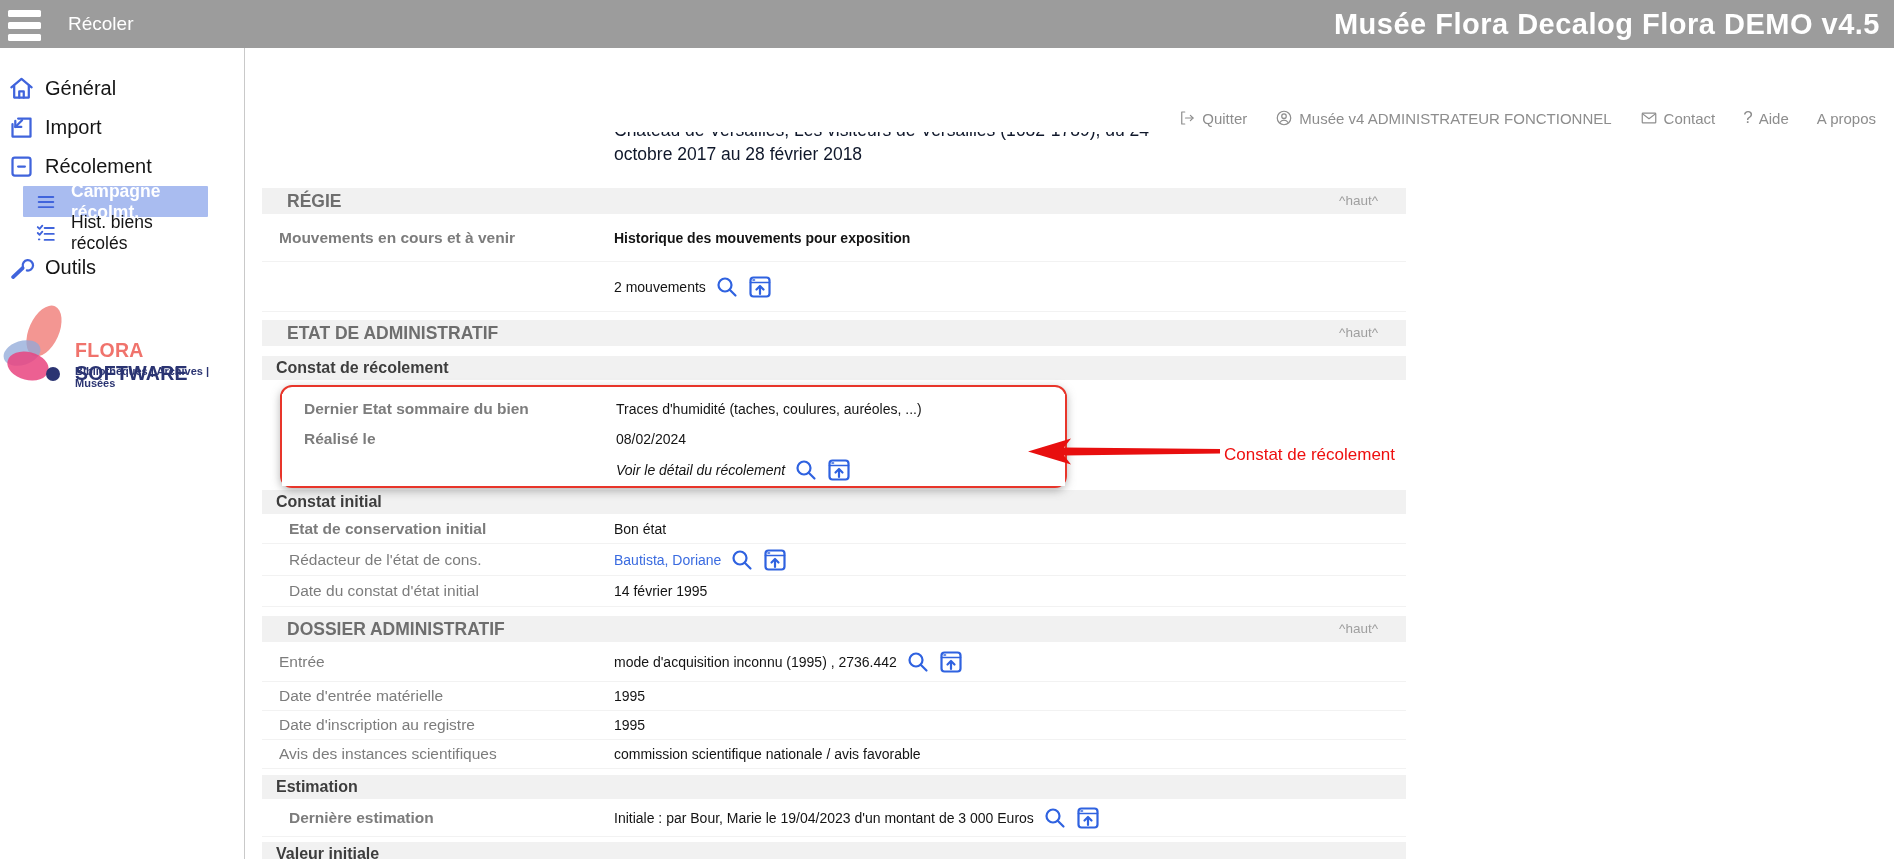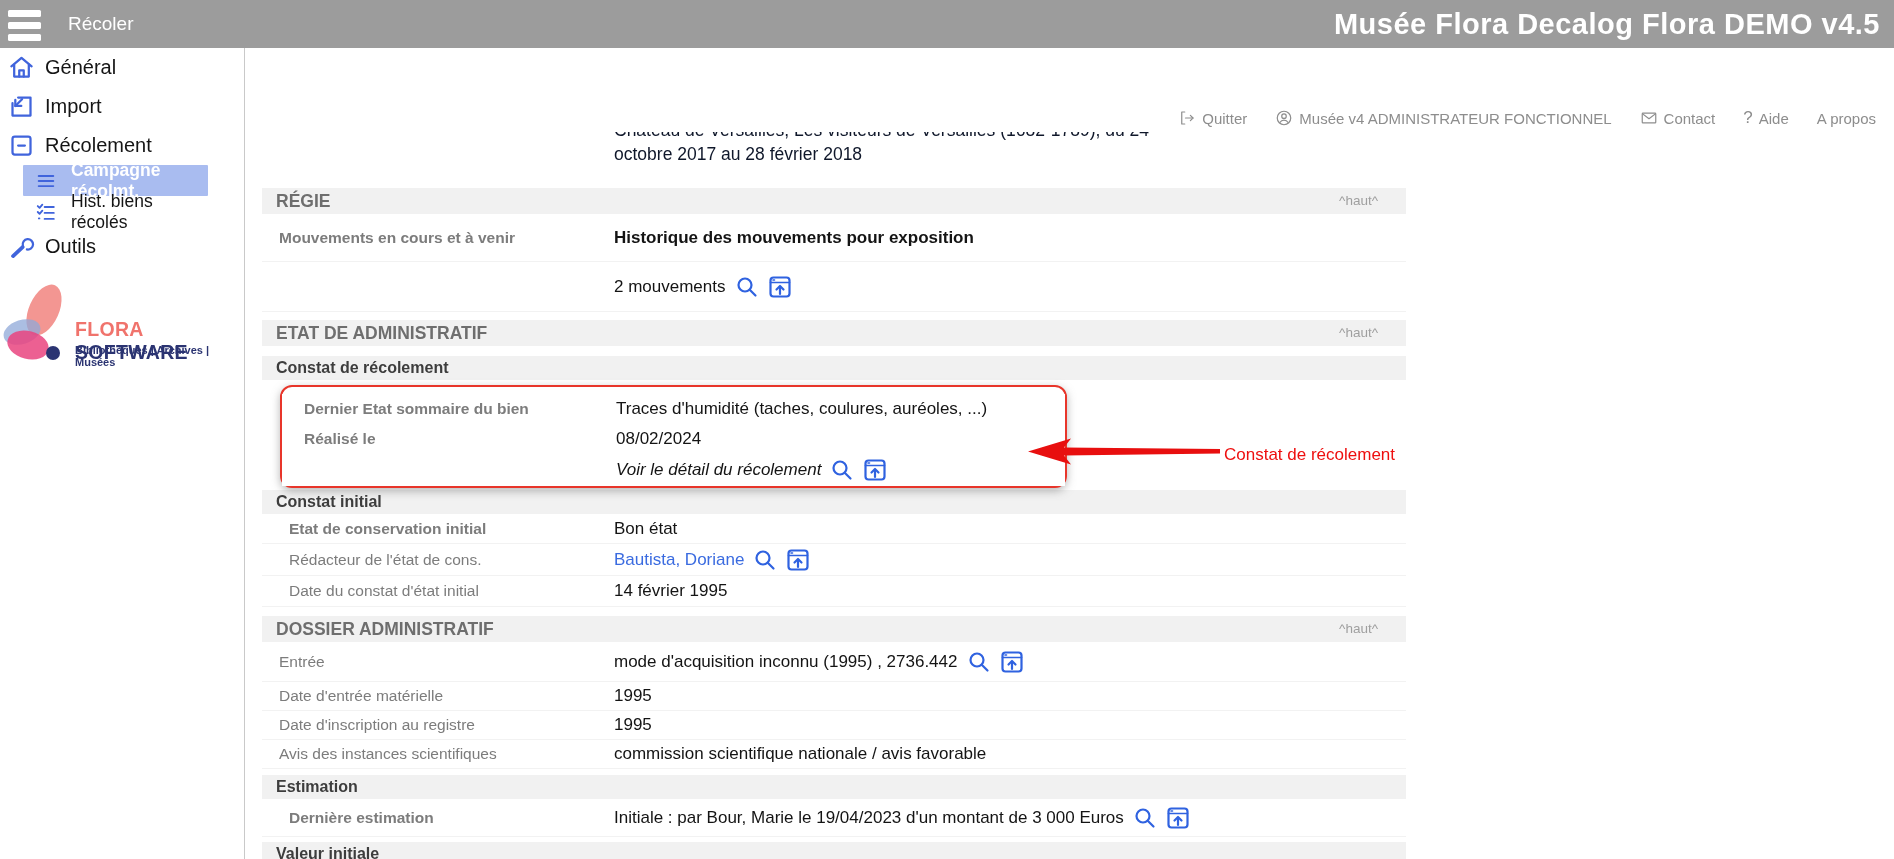--- a/index.html
+++ b/index.html
@@ -11,21 +11,21 @@
   .topbar { position:relative; height:48px; background:#9c9c9c; }
   .hamburger { position:absolute; left:8px; top:10px; width:34px; cursor:pointer; }
   .hamburger span { display:block; width:33px; height:7px; background:#fff; border-radius:1.5px; margin-bottom:5px; }
   .module-title { position:absolute; left:68px; top:0; line-height:48px; color:#fff; font-size:19px; }
   .app-title { position:absolute; right:14px; top:0; line-height:48px; color:#fff; font-size:29px; font-weight:600; letter-spacing:.5px; }
 
   
   .shell { display:flex; height:811px; }
 
   
-  .sidebar { position:relative; width:245px; min-width:245px; height:100%; border-right:1px solid #c9c9c9; background:#fff; }
+  .sidebar { position:relative; width:245px; min-width:245px; height:100%; border-right:1px solid #c9c9c9; padding-top:21px; background:#fff; }
   .nav-item { display:flex; align-items:center; height:39px; padding-left:8px; font-size:20px; color:#151515; cursor:pointer; }
   .nav-item svg { width:27px; height:27px; margin-right:10px; flex:none; }
   .nav-item.sub { height:31px; margin-left:23px; padding-left:12px; width:185px; font-size:17.5px; border-radius:1px; }
   .nav-item.sub svg { width:22px; height:22px; margin-right:14px; }
   .nav-item.sub.selected { background:#a9bcf0; color:#fff; font-weight:bold; }
   .icon-blue { stroke:#4064dc; fill:none; stroke-width:2; stroke-linecap:round; stroke-linejoin:round; }
 
   .logo { position:relative; margin-top:12px; height:100px; }
   .logo-text { position:absolute; left:75px; top:40px; font-size:19.5px; font-weight:bold; letter-spacing:.3px; }
   .logo-flora { color:#f0736c; }
@@ -36,31 +36,31 @@
   .main { position:relative; flex:1; height:100%; background:#fff; }
   .top-toolbar { position:absolute; top:60px; right:18px; display:flex; gap:28px; align-items:center;
                  color:#8d8d8d; font-size:15px; white-space:nowrap; z-index:5; }
   .tt-item { display:flex; align-items:center; gap:6px; cursor:pointer; }
   .tt-item svg { width:18px; height:18px; stroke:#8d8d8d; fill:none; stroke-width:1.6; stroke-linecap:round; stroke-linejoin:round; }
 
   .scroll-clip { position:absolute; left:0; right:0; top:84px; bottom:0; overflow:hidden; }
   .intro { position:absolute; top:-14px; left:369px; width:660px; font-size:17.5px; line-height:24px; color:#0f172a; }
 
   .sections { position:relative; margin-left:17px; width:1144px; }
-  .section-bar { height:26px; line-height:26px; background:#f1f1f1; padding-left:14px;
+  .section-bar { height:26px; line-height:26px; background:#f1f1f1; padding-left:25px;
                  font-size:17.5px; font-weight:bold; color:#6e6e6e; position:relative; }
   .haut { position:absolute; right:28px; top:0; font-size:13.5px; font-weight:normal; color:#9f9f9f; cursor:pointer; }
   .sub-bar { height:24px; line-height:24px; background:#f1f1f1; padding-left:14px;
              font-size:16px; font-weight:bold; color:#3d3d3d; }
 
   .row { display:flex; align-items:center; background:#fff; border-bottom:1px solid #f2f2f2; }
   .row .lbl { width:352px; padding-left:17px; font-size:15.5px; color:#7c7c7c; flex:none; }
   .row.indent .lbl { padding-left:27px; }
   .row .lbl.b { font-weight:bold; }
-  .row .val { font-size:17px; color:#141414; display:flex; align-items:center; gap:9px; }
+  .row .val { font-size:14px; color:#141414; display:flex; align-items:center; gap:9px; }
   .row .val.b { font-weight:bold; }
   .val .link { color:#3a6be0; cursor:pointer; }
   .val .it { font-style:italic; }
   .act { width:24px; height:24px; cursor:pointer; flex:none; }
   .act svg { width:24px; height:24px; stroke:#2f62e0; fill:none; stroke-width:2.2; stroke-linecap:round; stroke-linejoin:round; }
 
   .h48{height:48px;} .h50{height:50px;} .h40{height:40px;} .h38{height:38px;}
   .h32{height:32px;} .h31{height:31px;} .h30{height:30px;} .h29{height:29px;}
   .mt56{margin-top:56px;} .mt10{margin-top:10px;} .mt9{margin-top:9px;} .mt8{margin-top:8px;}
   .mt6{margin-top:6px;} .mt5{margin-top:5px;} .mt2{margin-top:2px;}

